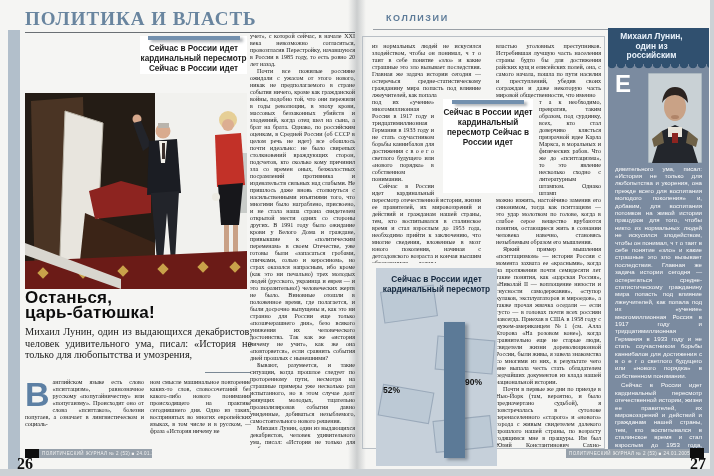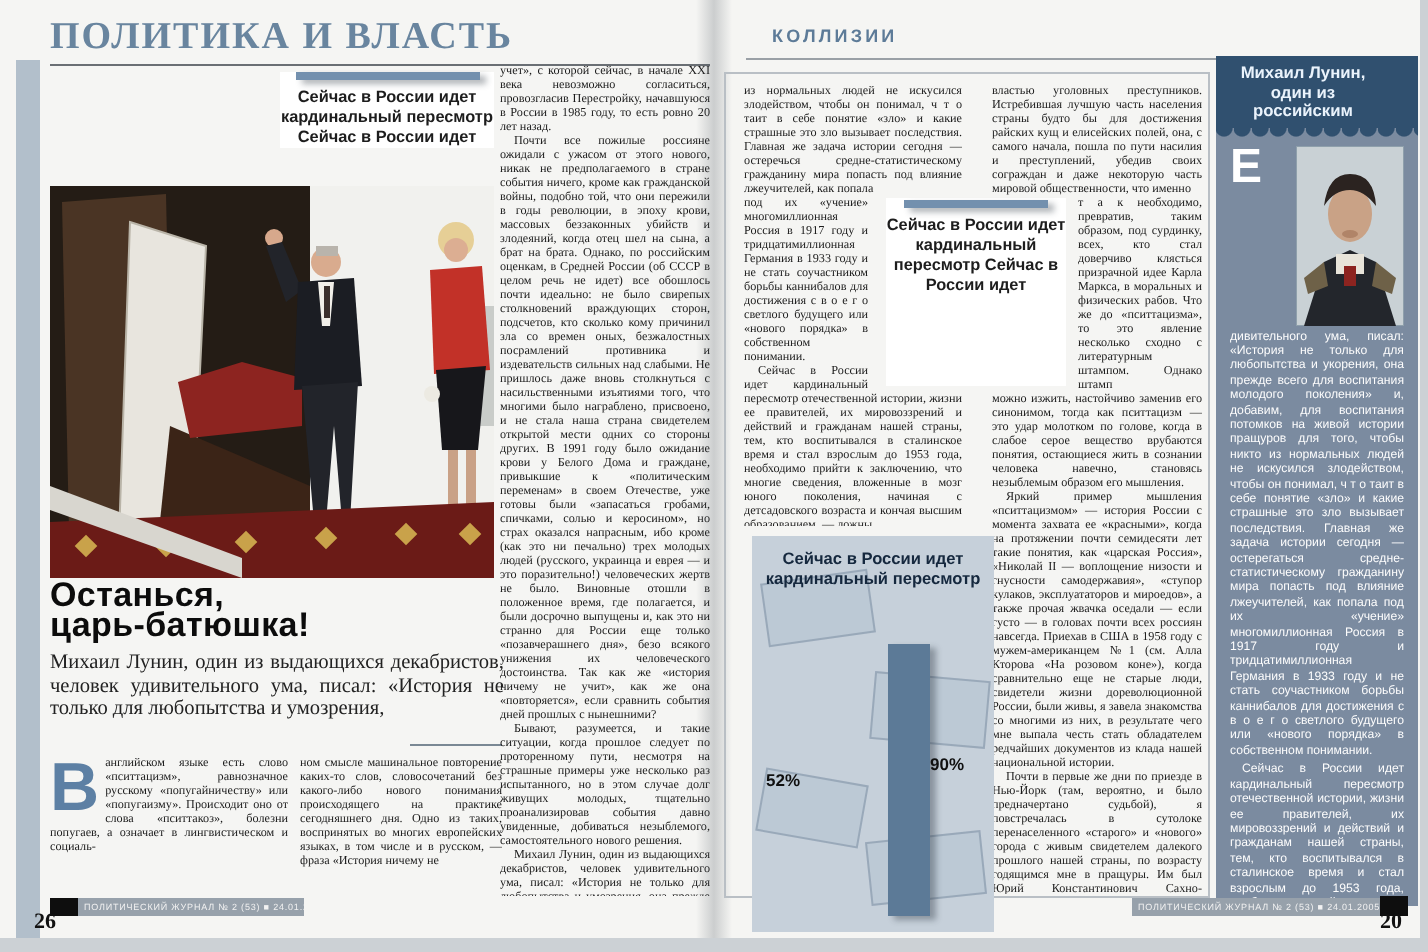--- a/index.html
+++ b/index.html
@@ -31,21 +31,21 @@
   .colB{position:absolute;left:125px;top:0;width:101px;height:70px;overflow:hidden;}
   .dropcap-blue{float:left;font-family:"Liberation Sans",sans-serif;font-weight:bold;
                 font-size:34px;line-height:28px;color:#5d80a4;margin:1px 3px 0 0;}
   .rightcol{left:250px;top:33px;width:105px;height:415px;overflow:hidden;}
   .rightcol p{text-indent:7px;}
   .rightcol p.first{text-indent:0;}
   .footer-sq-l{left:25px;top:449px;width:14px;height:9px;background:#0e0e0e;}
   .footer-bar-l{left:39px;top:449px;width:113px;height:9px;background:#97a1ab;overflow:hidden;}
   .footer-bar-l span,.footer-bar-r span{display:block;font-family:"Liberation Sans",sans-serif;
       font-size:4.5px;line-height:9px;color:#f2f2f2;letter-spacing:.4px;white-space:nowrap;padding:0 3px;}
-  .pagenum{font-family:"Liberation Serif",serif;font-weight:bold;font-size:11px;color:#111;}
+  .pagenum{font-family:"Liberation Serif",serif;font-weight:bold;font-size:16px;color:#111;}
   .pn-left{left:17px;top:455px;}
   .pn-right{left:690px;top:455px;}
   
   .gutter{left:348px;top:0;width:18px;height:476px;
           background:linear-gradient(to right,rgba(0,0,0,0),rgba(55,65,75,.22) 50%,rgba(0,0,0,0));}
   
   .koll-title{left:386px;top:13px;margin:0;font-family:"Liberation Sans",sans-serif;
               font-weight:bold;font-size:9px;letter-spacing:1.6px;color:#5d7b98;}
   .koll-rule{left:373px;top:29px;width:333px;height:1px;background:#9aa0a6;}
   .colbox{left:362px;top:36px;width:243px;height:413px;border:1px solid #b9bfc5;box-sizing:border-box;}
@@ -240,17 +240,17 @@
       </svg>
       <p><span class="dropcap-white">Е</span><span>дивительного ума, писал: «История не только для любопытства и укорения, она прежде всего для воспитания молодого поколения» и, добавим, для воспитания потомков на живой истории пращуров для того, чтобы никто из нормальных людей не искусился злодейством, чтобы он понимал, ч т о таит в себе понятие «зло» и какие страшные это зло вызывает последствия. Главная же задача истории сегодня — остерегаться средне-статистическому гражданину мира попасть под влияние лжеучителей, как попала под их «учение» многомиллионная Россия в 1917 году и тридцатимиллионная Германия в 1933 году и не стать соучастником борьбы каннибалов для достижения с в о е г о светлого будущего или «нового порядка» в собственном понимании.</span></p>
       <p class="ind">Сейчас в России идет кардинальный пересмотр отечественной истории, жизни ее правителей, их мировоззрений и действий и гражданам нашей страны, тем, кто воспитывался в сталинское время и стал взрослым до 1953 года, необходимо прийти к зави. Михаил Лунин, один из выдающихся декабристов, человек удивительного ума, писал: «История не только для любопытства и укорения, она прежде всего для воспитания молодого поколения» и, добавим,</p>
     </div>
   </aside>
 
   <div class="abs footer-bar-r">
     <span>ПОЛИТИЧЕСКИЙ ЖУРНАЛ № 2 (53) ■ 24.01.2005</span>
   </div>
   <div class="abs footer-sq-r"></div>
-  <div class="abs pagenum pn-right">20</div>
+  <div class="abs pagenum pn-right">27</div>
 
   <div class="abs bottom-band"></div>
   <div class="abs right-band"></div>
 </div>
 
 </body></html>

